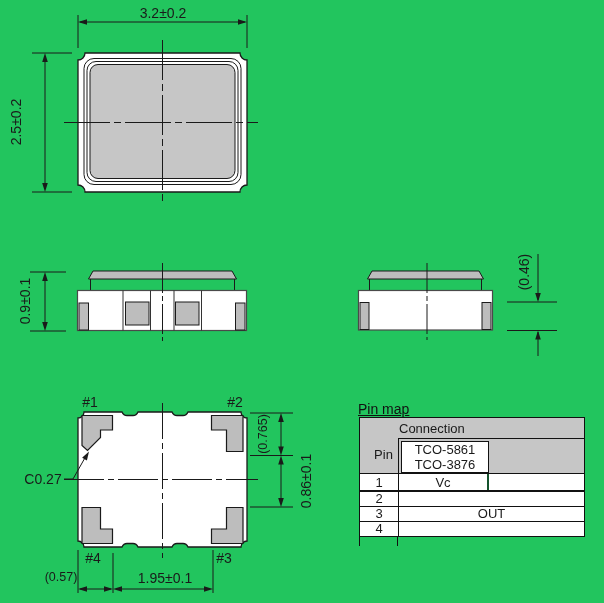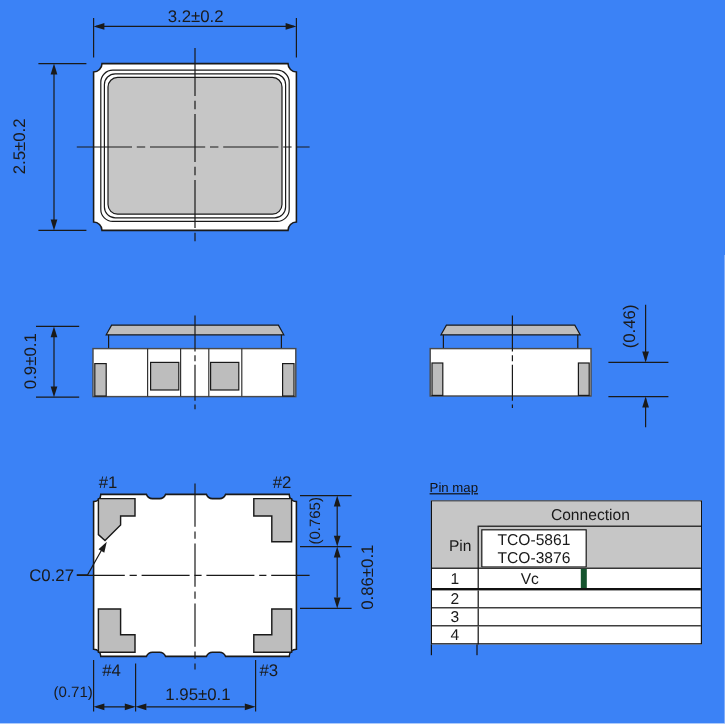--- a/index.html
+++ b/index.html
@@ -1,49 +1,49 @@
 <!DOCTYPE html>
 <html><head>
 <meta charset="utf-8">
 <style>
   html,body{margin:0;padding:0;background:#ffffff;}
-  #page{position:relative;width:604px;height:603px;background:#3b82f6;overflow:hidden;
+  #page{position:relative;width:604px;height:603px;background:#22c55e;overflow:hidden;
         font-family:"Liberation Sans",sans-serif;color:#1a1a1a;text-decoration:underline;}
   svg{position:absolute;left:0;top:0;}
   .hlabel{position:absolute;transform:translate(-50%,-50%);white-space:nowrap;
           font-size:14px;color:#1a1a1a;}
   .vlabel{position:absolute;transform:translate(-50%,-50%) rotate(-90deg);white-space:nowrap;
           font-size:14px;color:#1a1a1a;}
   .small{font-size:12.5px;}
   .pinlbl{font-size:14px;}
   
-  .pinmap-title{position:absolute;left:358px;top:401px;font-size:11px;
+  .pinmap-title{position:absolute;left:358px;top:401px;font-size:14px;
                 text-decoration:underline;color:#111;}
   .tbl{position:absolute;left:359px;top:417px;width:226px;height:120px;
        border:1.5px solid #111;box-sizing:border-box;background:#fff;font-size:13px;}
   .tbl-head{position:absolute;left:0;top:0;width:100%;height:56px;background:#c6c6c6;
             border-bottom:1px solid #111;box-sizing:border-box;}
-  .conn-label{position:absolute;left:39px;top:2px;width:186px;height:17px;text-align:center;
+  .conn-label{position:absolute;left:39px;top:2px;width:186px;height:17px;
               line-height:17px;}
   .conn-underline{position:absolute;left:39px;top:20px;width:186px;height:1px;background:#111;}
   .pin-col-line{position:absolute;left:38px;top:20px;width:1px;height:36px;background:#111;}
   .pin-label{position:absolute;left:0;top:20px;width:47px;height:34px;text-align:center;
              line-height:34px;}
   .variant-cell{position:absolute;top:23px;height:30px;background:#fff;border:1px solid #111;
                 display:flex;flex-direction:column;justify-content:center;align-items:center;
                 line-height:15px;}
   .vc-a{left:41px;width:86px;}
   .vc-b{left:130px;width:91px;}
   .tbl-rows{position:absolute;left:0;top:56px;width:100%;}
   .trow{display:flex;box-sizing:border-box;border-bottom:1px solid #111;height:15px;}
   .trow.first{height:18px;border-bottom:2.5px solid #111;}
   .trow.last{border-bottom:none;}
   .tcell{box-sizing:border-box;text-align:center;}
   .c-pin{width:39px;border-right:1px solid #111;}
-  .c-a{width:90px;border-right:5px solid #14532d;}
+  .c-a{width:90px;border-right:2px solid #14532d;}
   .c-b{flex:1;}
   .c-span{flex:1;}
   .trow.first .tcell{line-height:17px;}
   .trow .tcell{line-height:14px;}
   .stub{position:absolute;width:1px;height:9px;background:#111;}
 </style>
 </head>
 <body>
 
 <div id="page">
@@ -143,21 +143,21 @@
     </g>
   </svg>
 
   <div class="hlabel" style="left:163px;top:13px;">3.2±0.2</div>
   <div class="vlabel" style="left:16px;top:122px;">2.5±0.2</div>
   <div class="vlabel" style="left:25px;top:301px;">0.9±0.1</div>
   <div class="vlabel" style="left:524px;top:272px;">(0.46)</div>
   <div class="vlabel small" style="left:263px;top:434px;">(0.765)</div>
   <div class="vlabel" style="left:306px;top:481px;">0.86±0.1</div>
   <div class="hlabel" style="left:43px;top:479px;">C0.27</div>
-  <div class="hlabel small" style="left:61px;top:577px;">(0.71)</div>
+  <div class="hlabel small" style="left:61px;top:577px;">(0.57)</div>
   <div class="hlabel" style="left:165px;top:578px;">1.95±0.1</div>
 
   <div class="hlabel pinlbl" style="left:90px;top:402px;">#1</div>
   <div class="hlabel pinlbl" style="left:235px;top:402px;">#2</div>
   <div class="hlabel pinlbl" style="left:224px;top:558px;">#3</div>
   <div class="hlabel pinlbl" style="left:93px;top:558px;">#4</div>
 
   <div class="pinmap-title">Pin map</div>
 
   <div class="tbl">
@@ -174,20 +174,21 @@
     <div class="tbl-rows">
       <div class="trow first">
         <div class="tcell c-pin">1</div>
         <div class="tcell c-a">Vc</div>
       </div>
       <div class="trow">
         <div class="tcell c-pin">2</div>
       </div>
       <div class="trow">
         <div class="tcell c-pin">3</div>
+        <div class="tcell c-span">OUT</div>
       </div>
       <div class="trow last">
         <div class="tcell c-pin">4</div>
       </div>
     </div>
   </div>
   <div class="stub" style="left:359px;top:537px;"></div>
   <div class="stub" style="left:397px;top:537px;"></div>
 
 </div>

